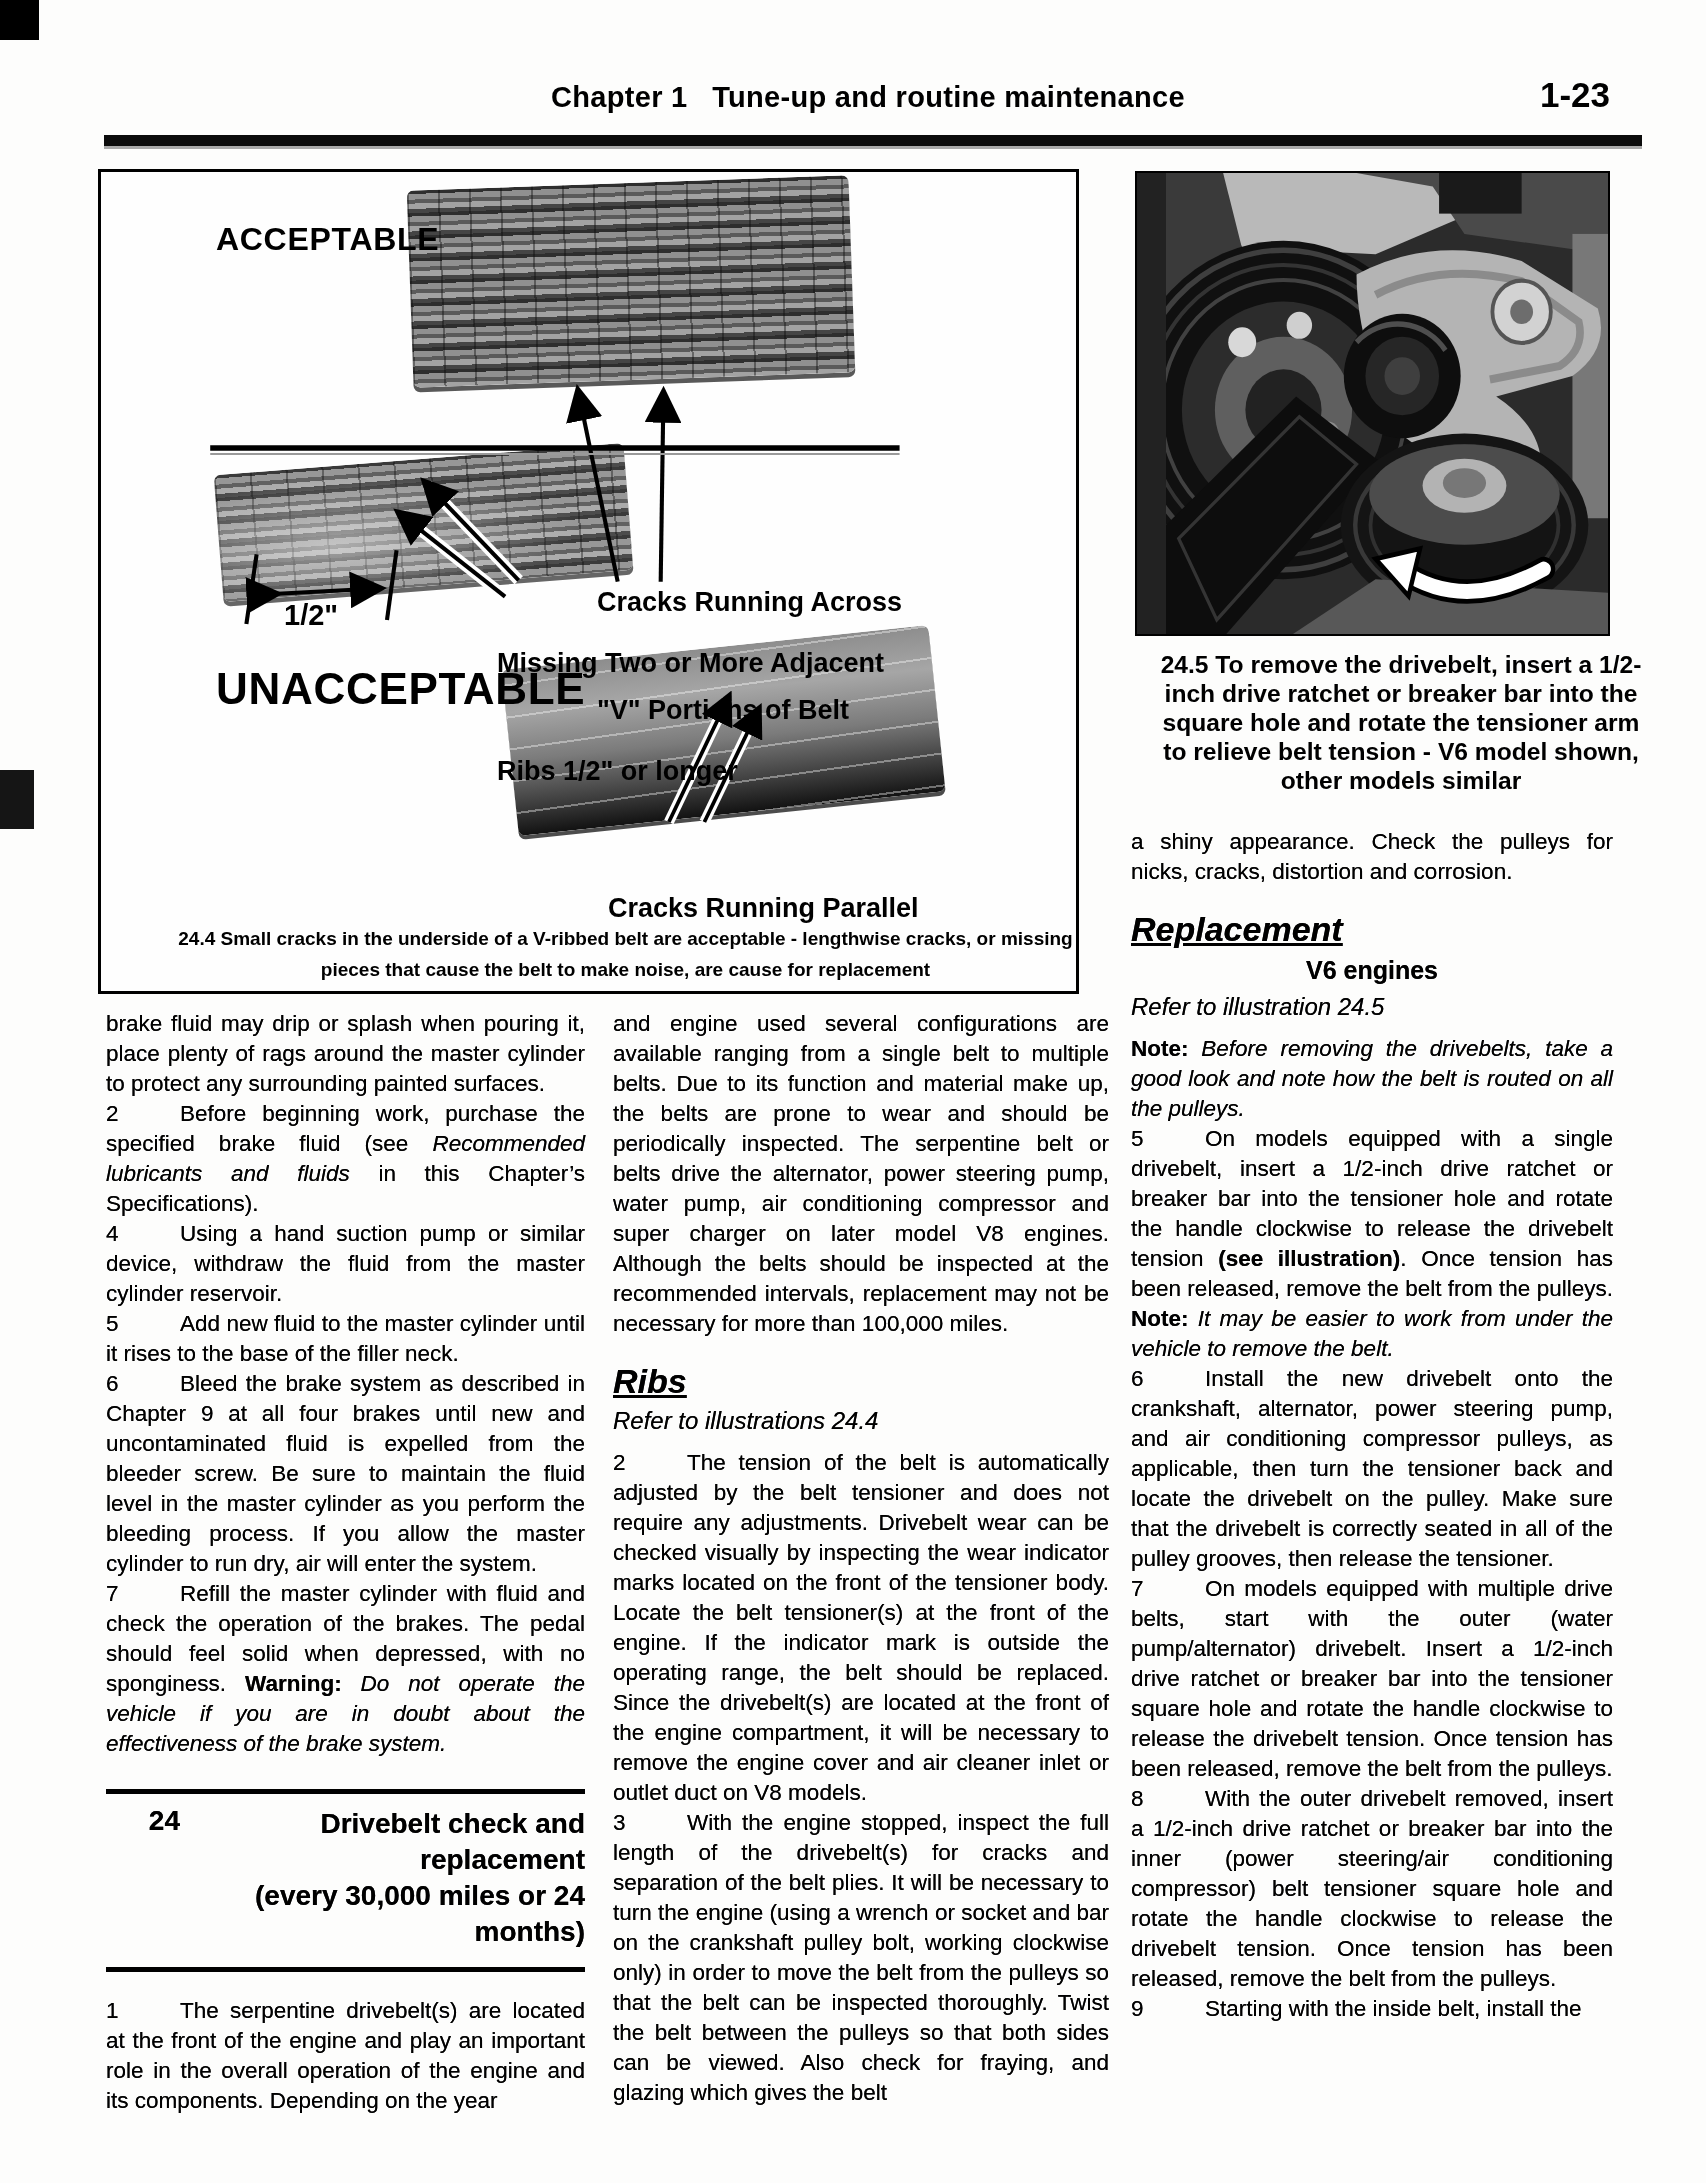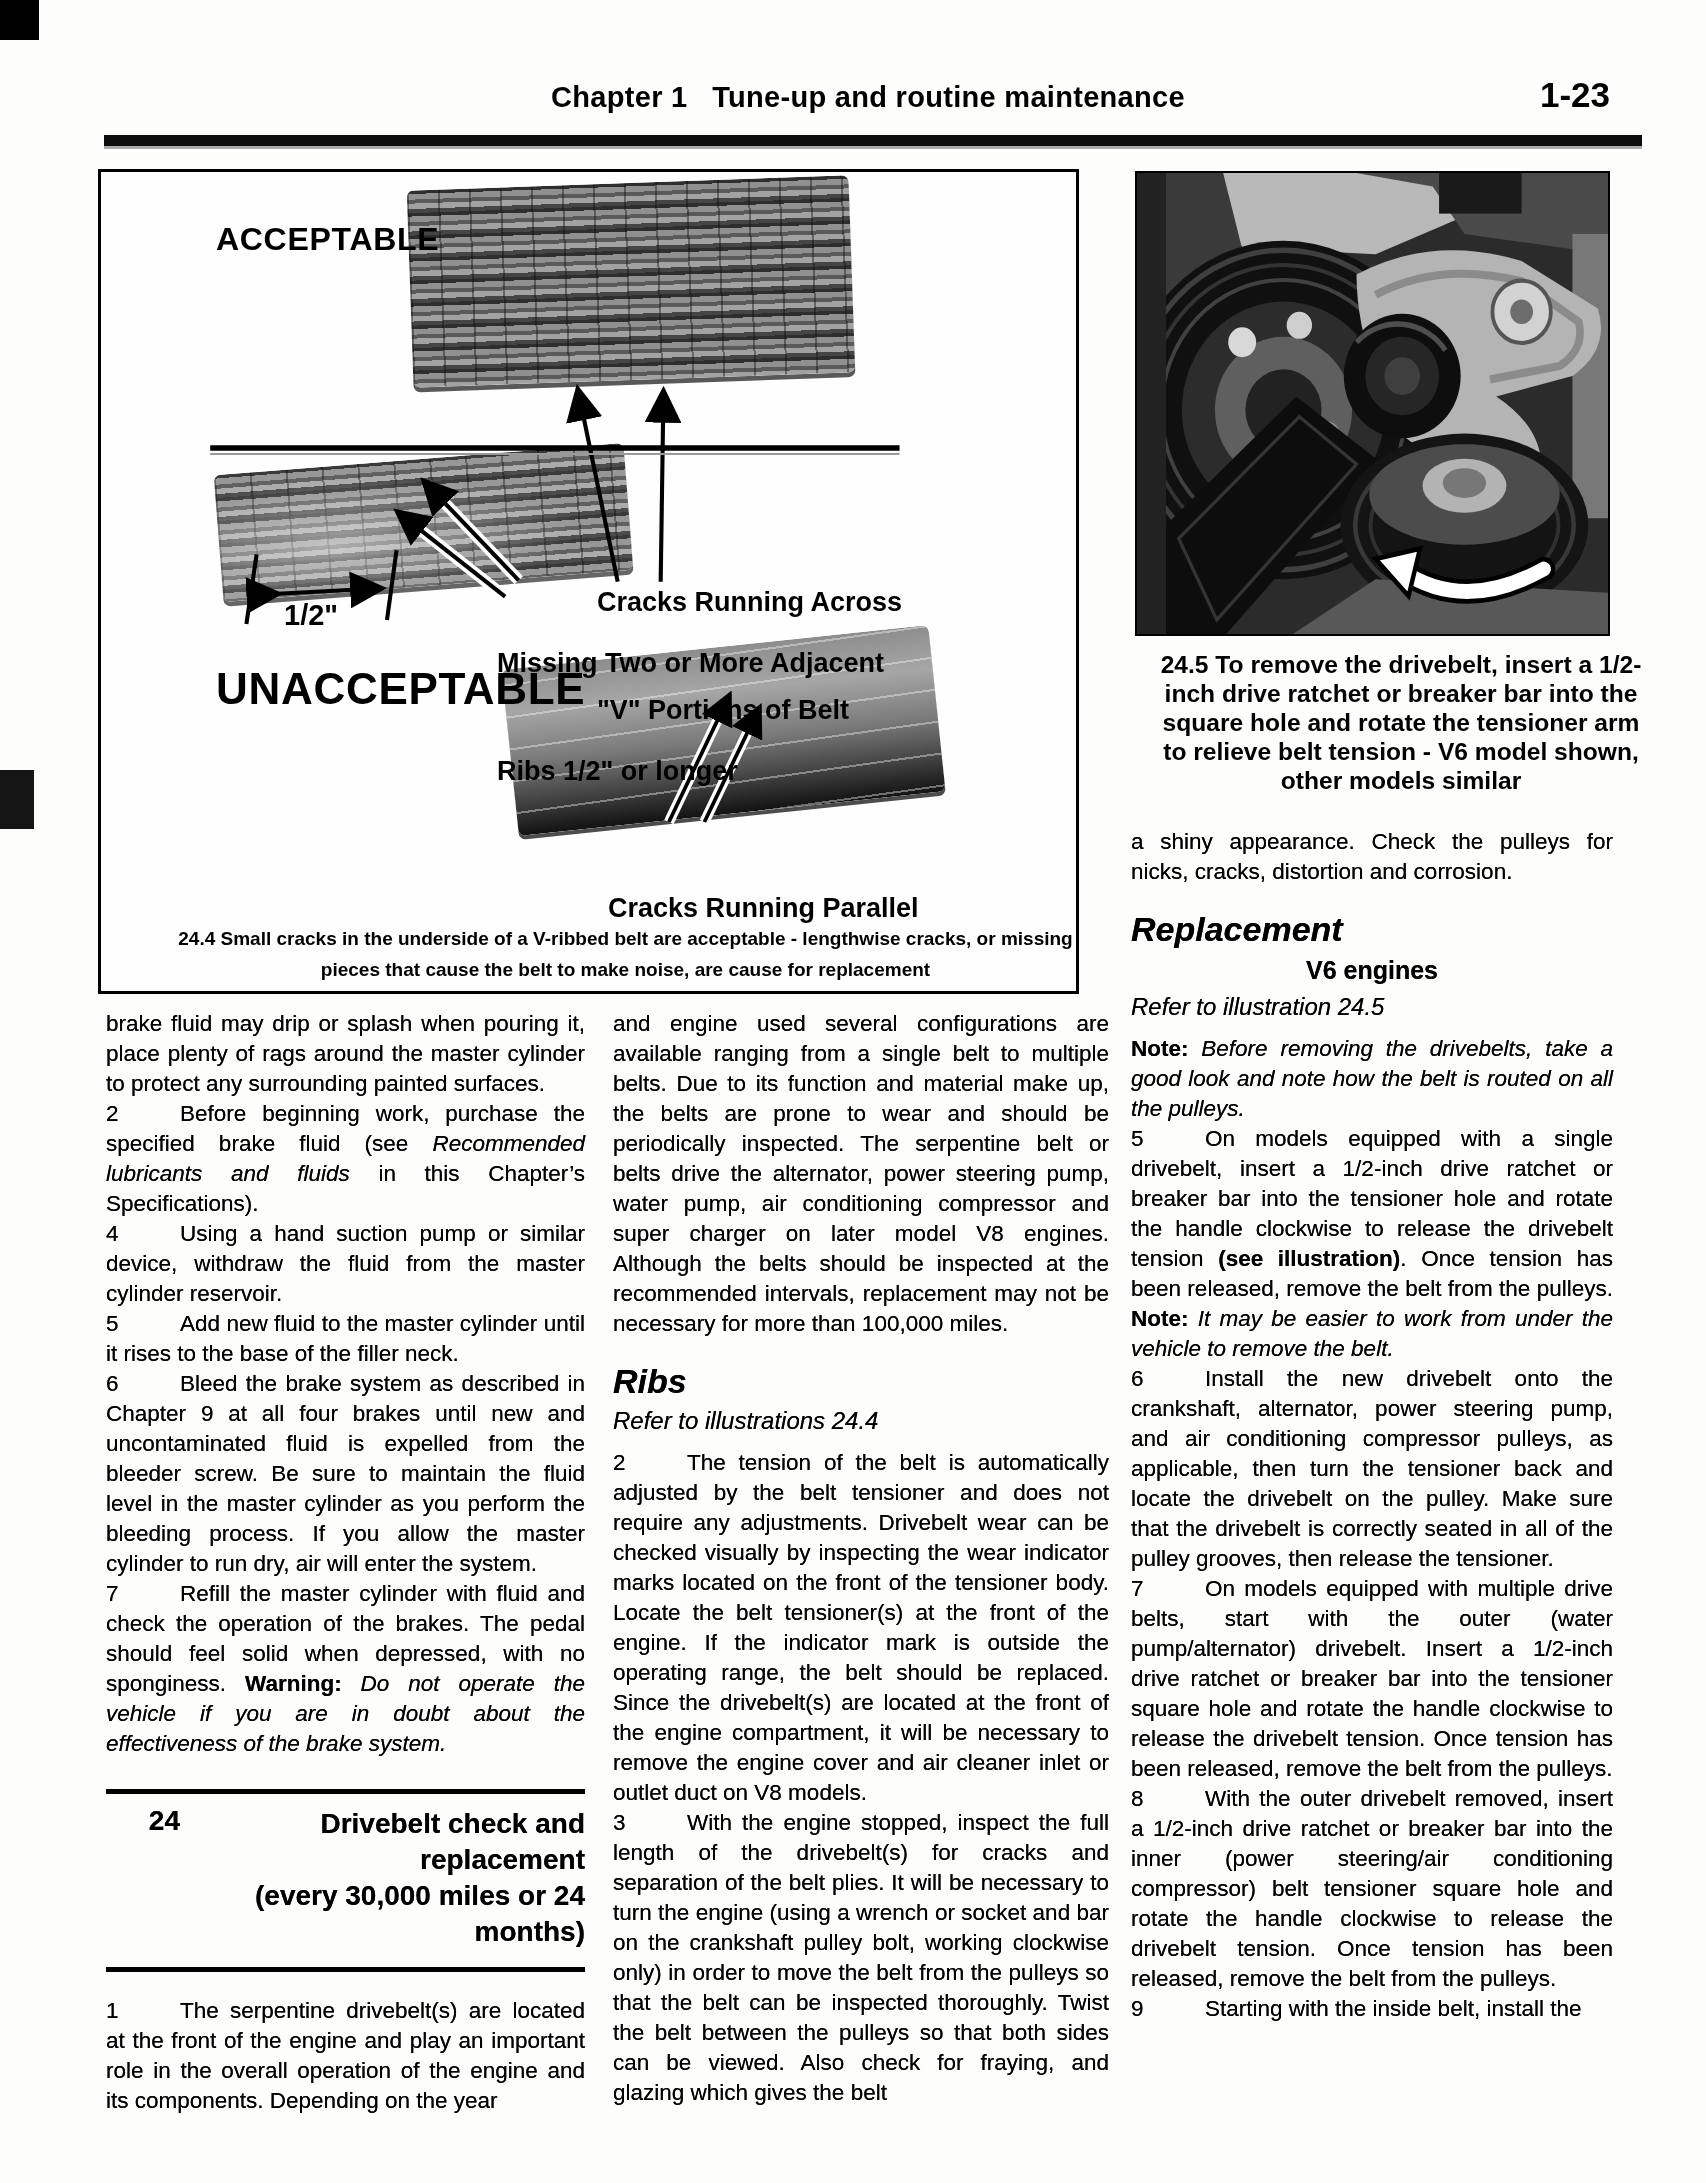--- a/index.html
+++ b/index.html
@@ -56,21 +56,21 @@
   .col{position:absolute;text-align:justify;font-size:22.5px;line-height:30px;
        text-shadow:0 0 0.3px rgba(0,0,0,.8);}
   .col-left{left:106px;top:1009px;width:479px;}
   .col-mid{left:613px;top:1009px;width:496px;}
   .col-right{left:1131px;top:827px;width:482px;}
   .col p.body{margin:0;}
   .pnum{display:inline-block;width:74px;}
   .seg-n{font-style:normal;}
   .seg-b{font-weight:bold;}
   .seg-i{font-style:italic;}
-  .h1{font-weight:bold;font-style:italic;font-size:34px;margin:27px 0 9.6px;text-align:left;}
+  .h1{font-weight:bold;font-style:italic;font-size:34px;margin:27px 0 9.6px;text-align:left;text-decoration:underline;}
   .h2{font-weight:bold;font-size:25px;margin:11px 0 6.8px;text-align:center;}
   .ref{font-style:italic;font-size:24px;margin:4.1px 0 12.3px;text-align:left;}
   .secblock{margin:30px 0 24.6px;border-top:5.5px solid #000;border-bottom:5.5px solid #000;
             padding:12.3px 0 16.4px;display:flex;text-align:right;}
   .sec-num{font-weight:bold;font-size:28px;width:74px;flex:none;}
   .sec-lines{font-weight:bold;font-size:28px;line-height:36px;}
 </style>
 </head>
 <body>
 

